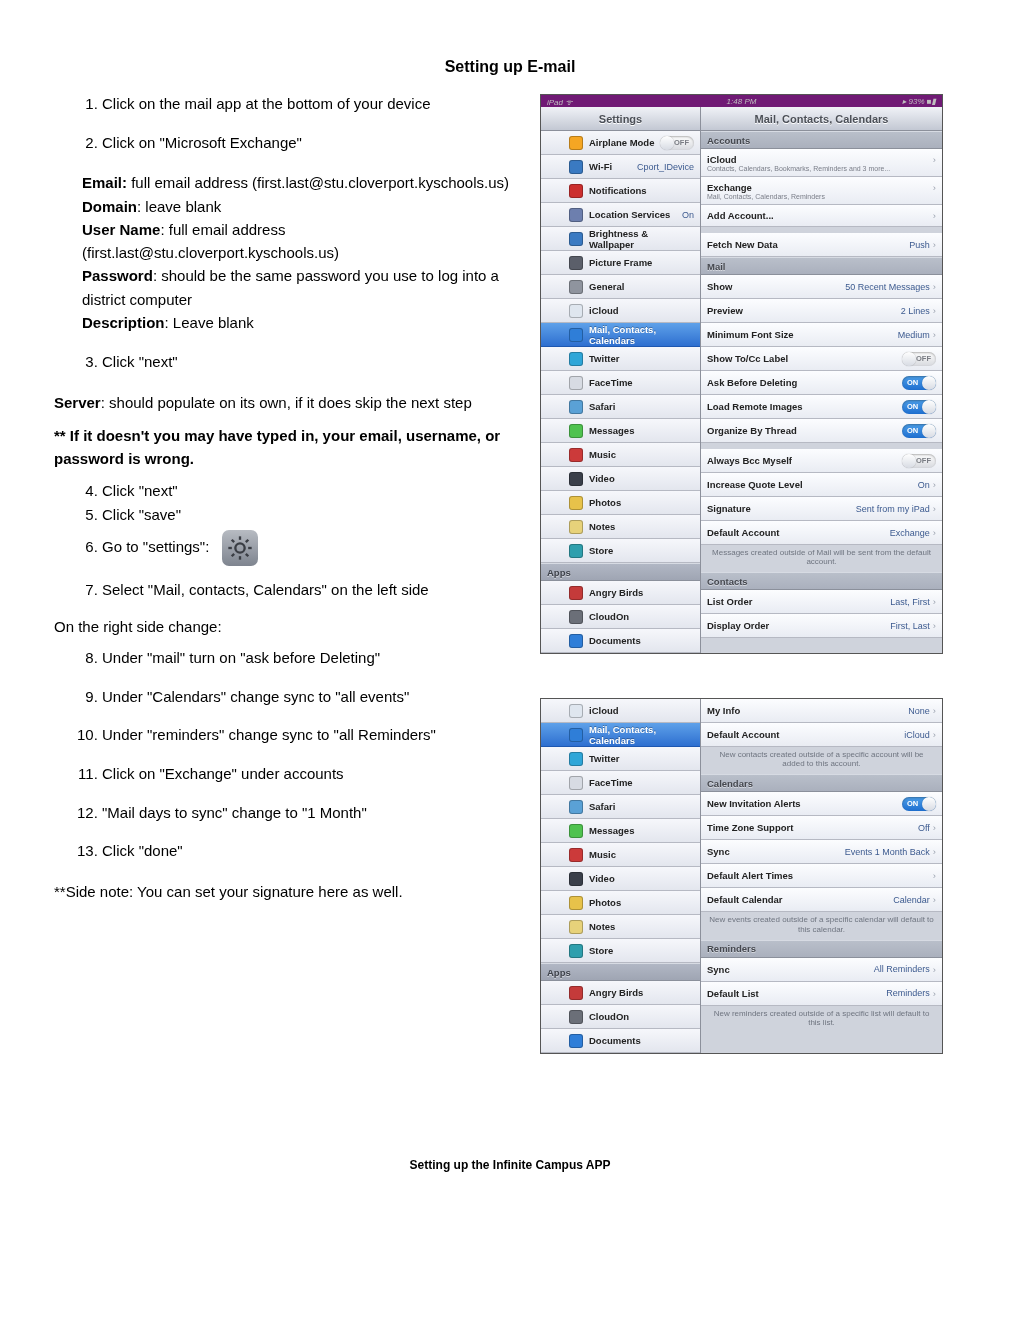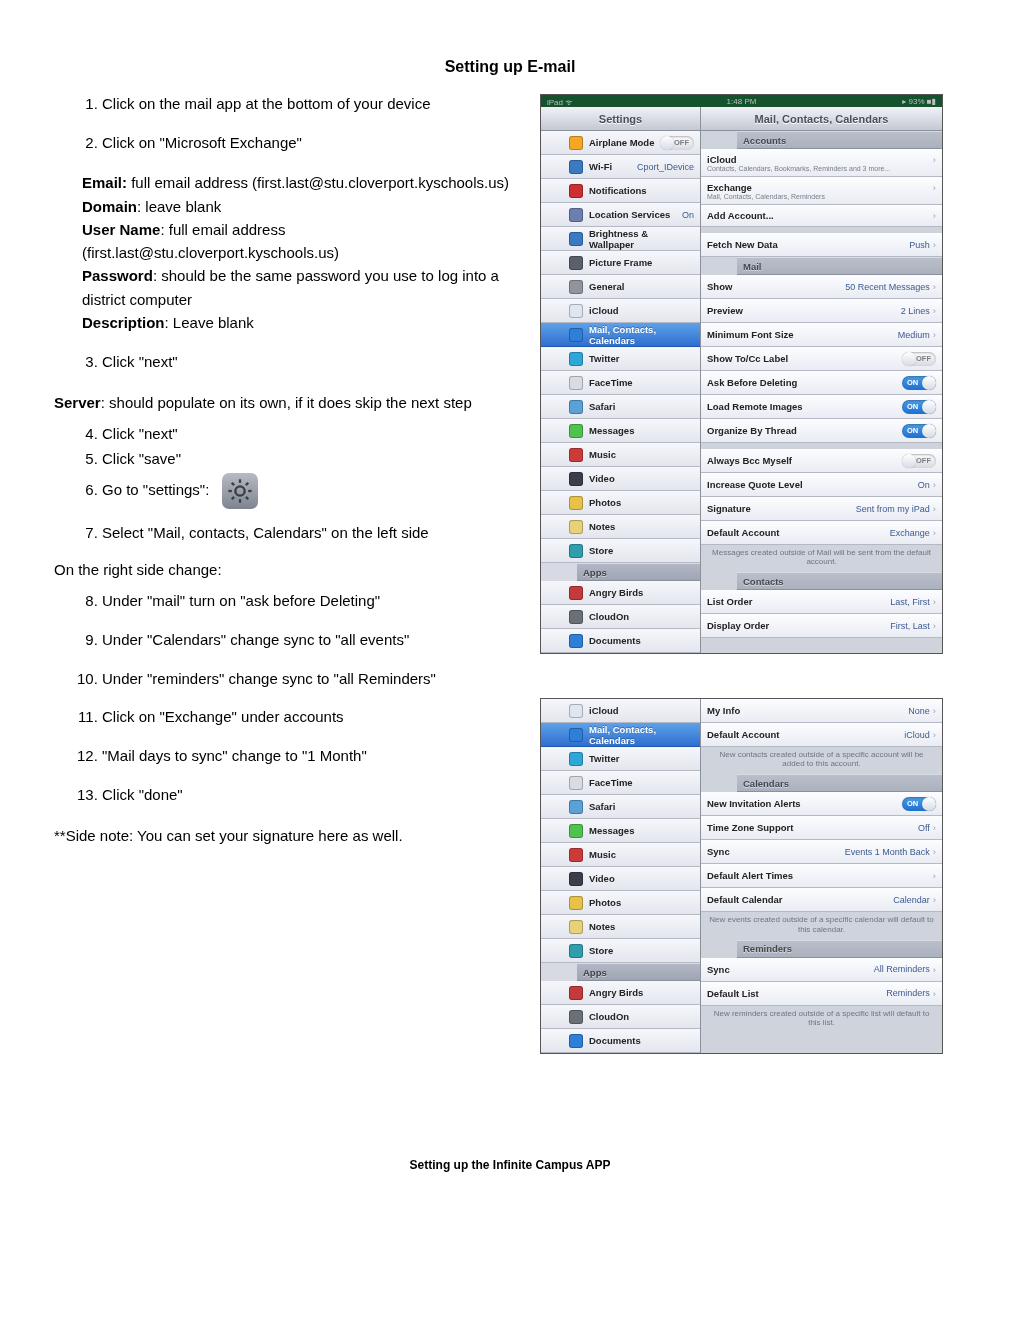--- a/index.html
+++ b/index.html
@@ -14,30 +14,30 @@
   ol.steps li { margin-bottom: 18px; font-size: 15px; line-height: 1.38; }
   ol.steps.small-gap li { margin-bottom: 4px; }
   .block { margin: 0 0 18px 28px; line-height: 1.55; }
   .note { margin: 6px 0 10px 0; line-height: 1.55; }
   .bold { font-weight: bold; }
   .settings-icon { display: inline-block; width: 36px; height: 36px; vertical-align: middle; background: linear-gradient(#b7bbc2,#7e848f); border-radius: 7px; position: relative; margin-left: 8px; }
   .settings-icon svg { position:absolute; top:4px; left:4px; }
 
   
   .ipad { width: 403px; border: 1px solid #555; background: #cfd3dc; font-family: "Helvetica Neue", Arial, sans-serif; font-size: 9px; color: #222; margin-bottom: 44px; }
-  .statusbar { height: 12px; background: #14532d; color: #bfbfbf; font-size: 8px; display: flex; align-items: center; padding: 0 6px; justify-content: space-between; }
+  .statusbar { height: 12px; background: #701a75; color: #bfbfbf; font-size: 8px; display: flex; align-items: center; padding: 0 6px; justify-content: space-between; font-style: italic; }
   .statusbar .center { position: absolute; left: 50%; transform: translateX(-50%); }
   .pane-head { height: 24px; display:flex; align-items:center; justify-content:center; font-size:11px; font-weight:bold; color:#4b4f57; background:linear-gradient(#f0f2f7,#c3c8d3); border-bottom:1px solid #8c909b; text-shadow:0 1px #fff; }
   .ipad-body { display:flex; }
   .sidebar { width: 160px; background:#d7dae3; border-right:1px solid #8c909b; }
   .content { flex:1; background:#cfd3dc; }
   .row { height: 24px; display:flex; align-items:center; padding: 0 6px; background:linear-gradient(#fcfdff,#e9ecf3); border-bottom:1px solid #b6b9c3; font-size:9.5px; font-weight:bold; }
   .row .val { margin-left:auto; color:#3c5a8f; font-weight:normal; font-size:9px; }
   .row .chev { color:#9aa0ae; margin-left:3px; font-weight:normal; }
-  .sec-head { height:18px; background:linear-gradient(#b9bfca,#aab0bd); border-top:1px solid #d7dbe3; border-bottom:1px solid #8b909b; font-size:9.5px; font-weight:bold; color:#45484f; padding:8px 6px; display:flex; align-items:center; text-shadow:0 1px rgba(255,255,255,.5);margin-left:36px; }
+  .sec-head { height:18px; background:linear-gradient(#b9bfca,#aab0bd); border-top:1px solid #d7dbe3; border-bottom:1px solid #8b909b; font-size:9.5px; font-weight:bold; color:#45484f; padding:8px 6px; display:flex; align-items:center; text-shadow:0 1px rgba(255,255,255,.5); }
   .sidebar .row { background:linear-gradient(#f6f7fb,#e3e6ee);padding-left:28px; }
   .sidebar .row.sel { background:linear-gradient(#5ea1e9,#2e6fd0); color:#fff; border-bottom:1px solid #1e57b0; }
   .sidebar .row.sel .lbl { color:#fff; text-shadow:0 -1px rgba(0,0,0,.3); }
   .sidebar .sec-head { background:linear-gradient(#b1b7c4,#9fa5b3); color:#3d414a; }
   .icon-sq { width:14px; height:14px; border-radius:3px; margin-right:6px; flex:0 0 14px; box-shadow:inset 0 0 0 1px rgba(0,0,0,.25); }
   .footnote { background:transparent; font-size:8px; color:#6f7580; text-align:center; padding:3px 8px 6px; line-height:1.15; }
   .toggle { width:34px; height:14px; border-radius:8px; display:flex; align-items:center; font-size:7.5px; font-weight:bold; position:relative; box-shadow:inset 0 1px 2px rgba(0,0,0,.3); margin-left:auto; }
   .toggle .knob { width:14px; height:14px; border-radius:7px; background:linear-gradient(#fff,#d7dbe3); box-shadow:0 0 1px rgba(0,0,0,.4); position:absolute; }
   .toggle.on { background:linear-gradient(#4c9ee8,#1e6fd0); color:#fff; padding-left:5px; }
   .toggle.on .knob { right:0; }
@@ -68,20 +68,21 @@
       </div>
 
       <ol class="steps" start="3">
         <li>Click "next"</li>
       </ol>
 
       <div class="note">
         <span class="bold">Server</span><span>: should populate on its own, if it does skip the next step</span>
       </div>
 
+      <div class="note bold">** If it doesn't you may have typed in, your email, username, or password is wrong.</div>
 
       <ol class="steps small-gap" start="4">
         <li>Click "next"</li>
         <li>Click "save"</li>
         <li>
           <span>Go to "settings":</span>
           <span class="settings-icon">
             <svg width="28" height="28" viewBox="0 0 24 24">
                 <circle cx="12" cy="12" r="4" fill="none" stroke="#3a3d44" stroke-width="2"></circle>
                 <g stroke="#3a3d44" stroke-width="2">

